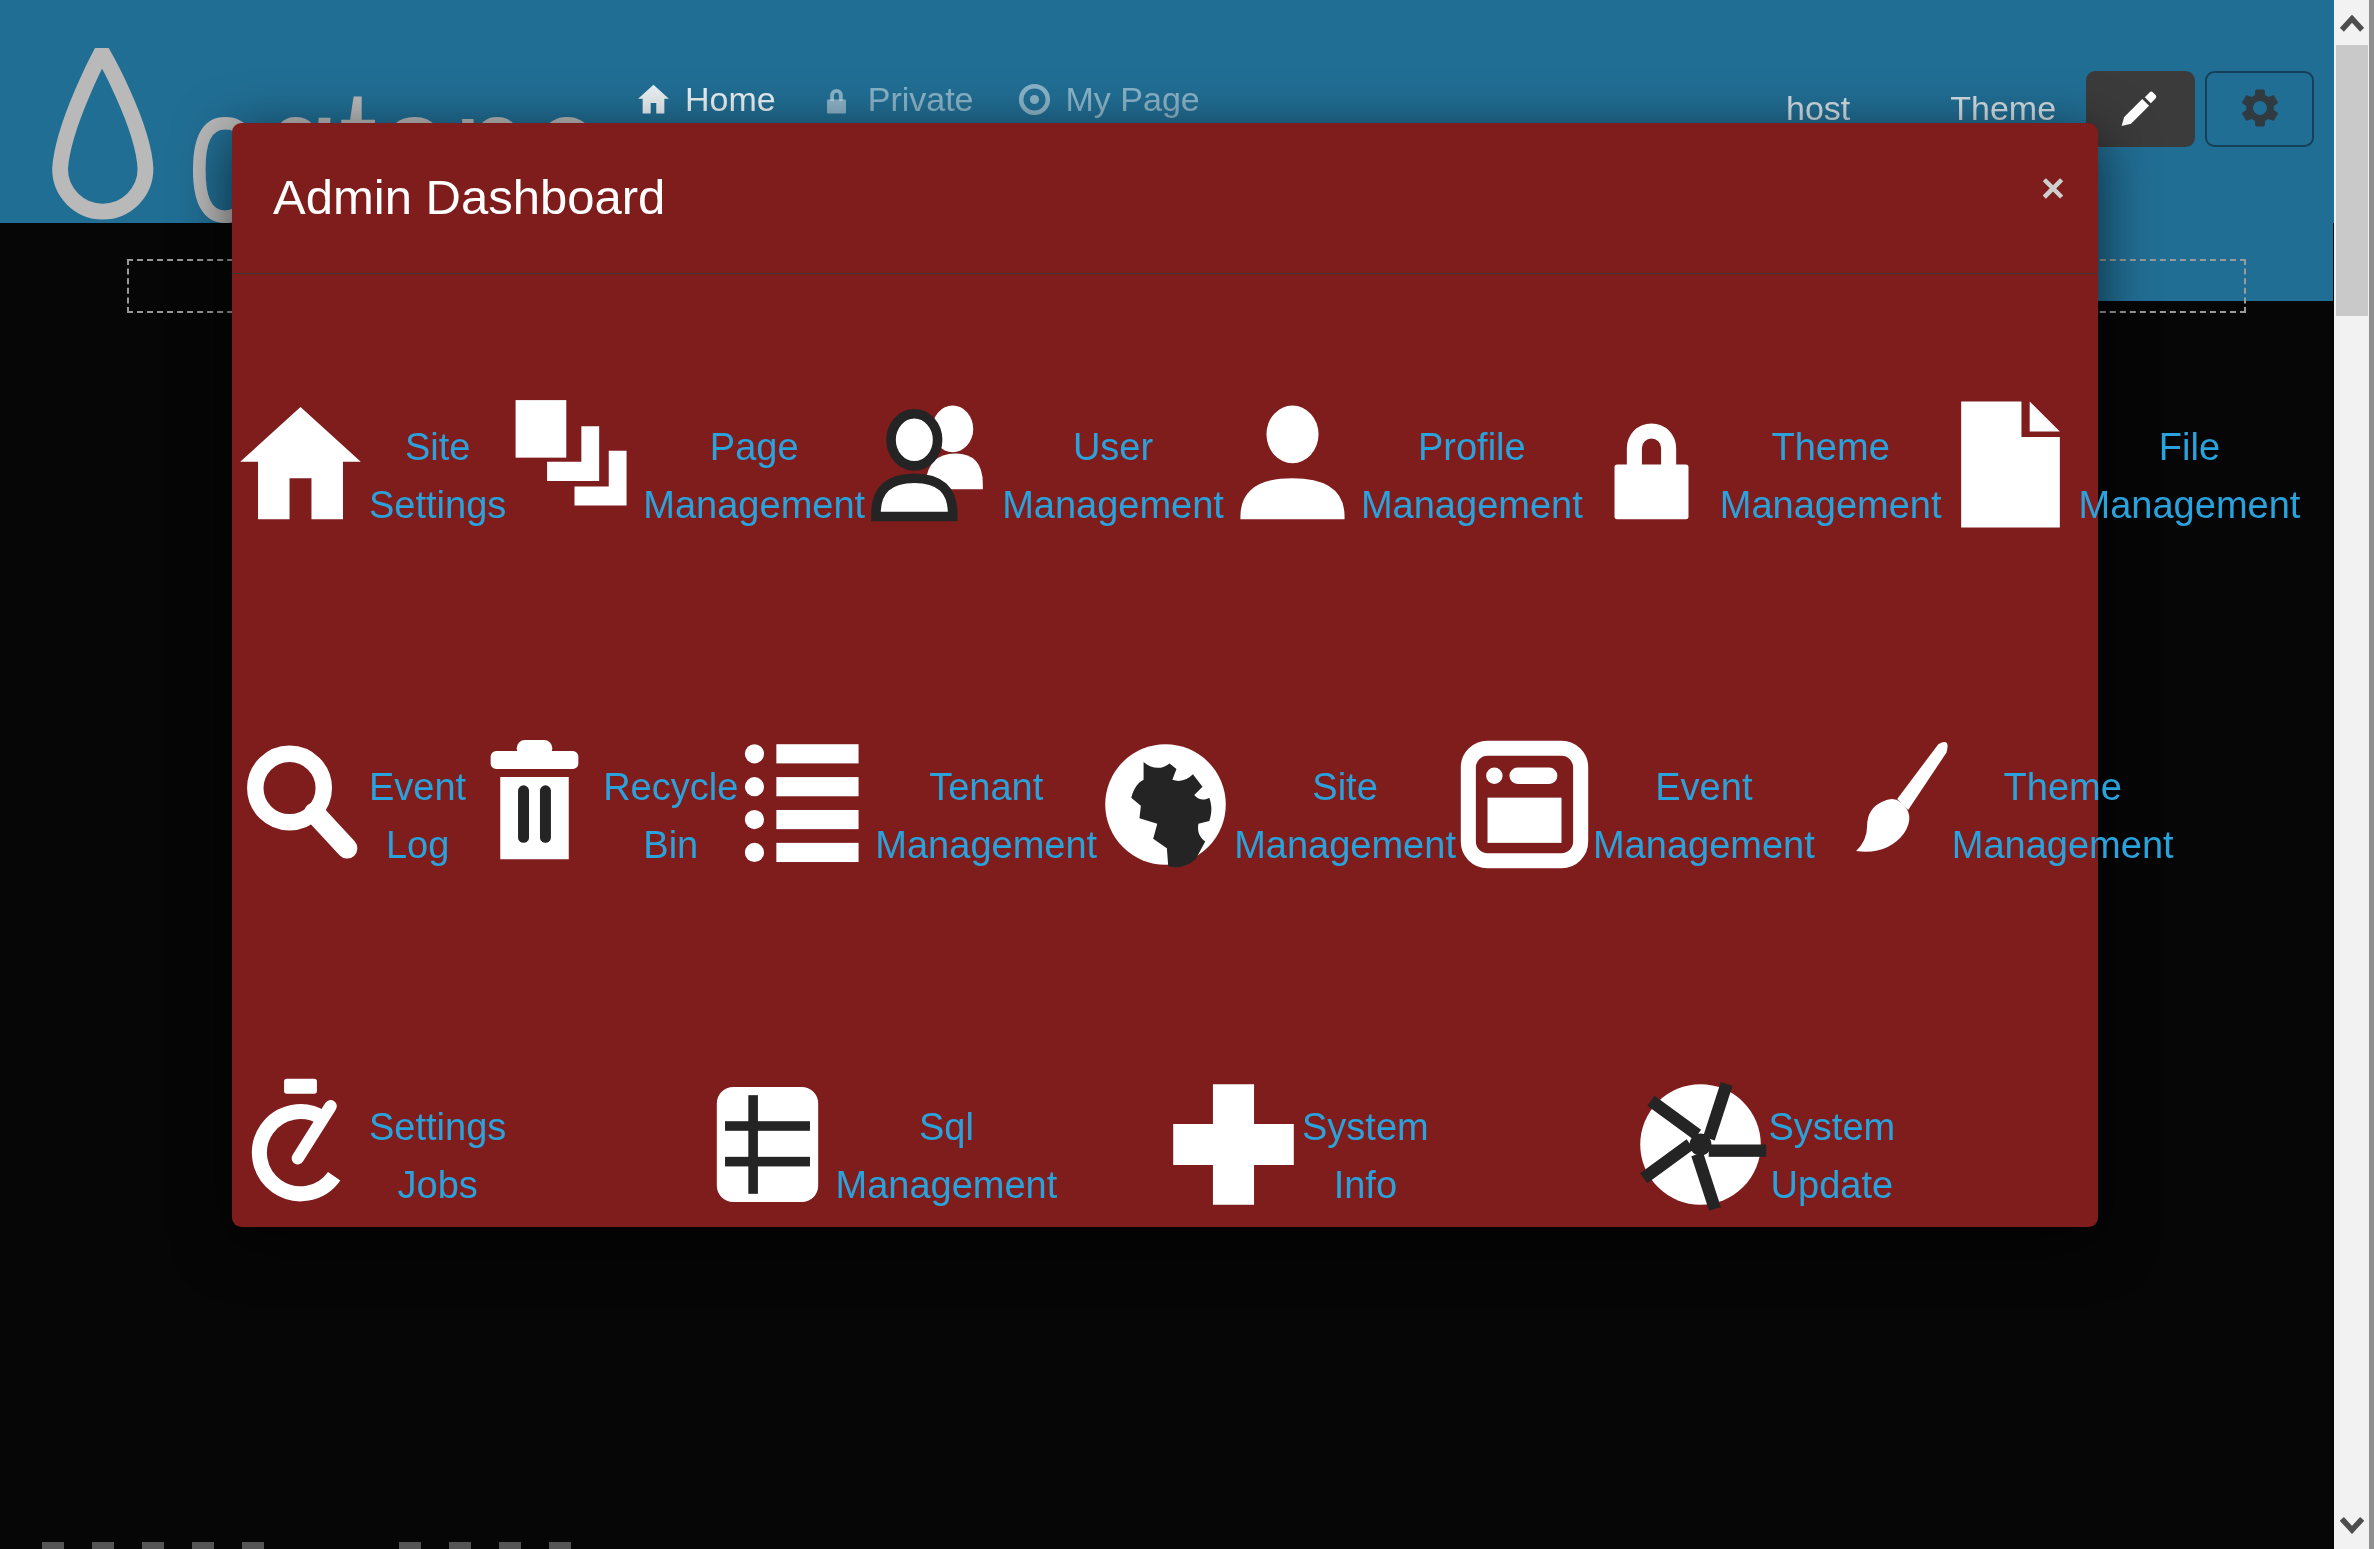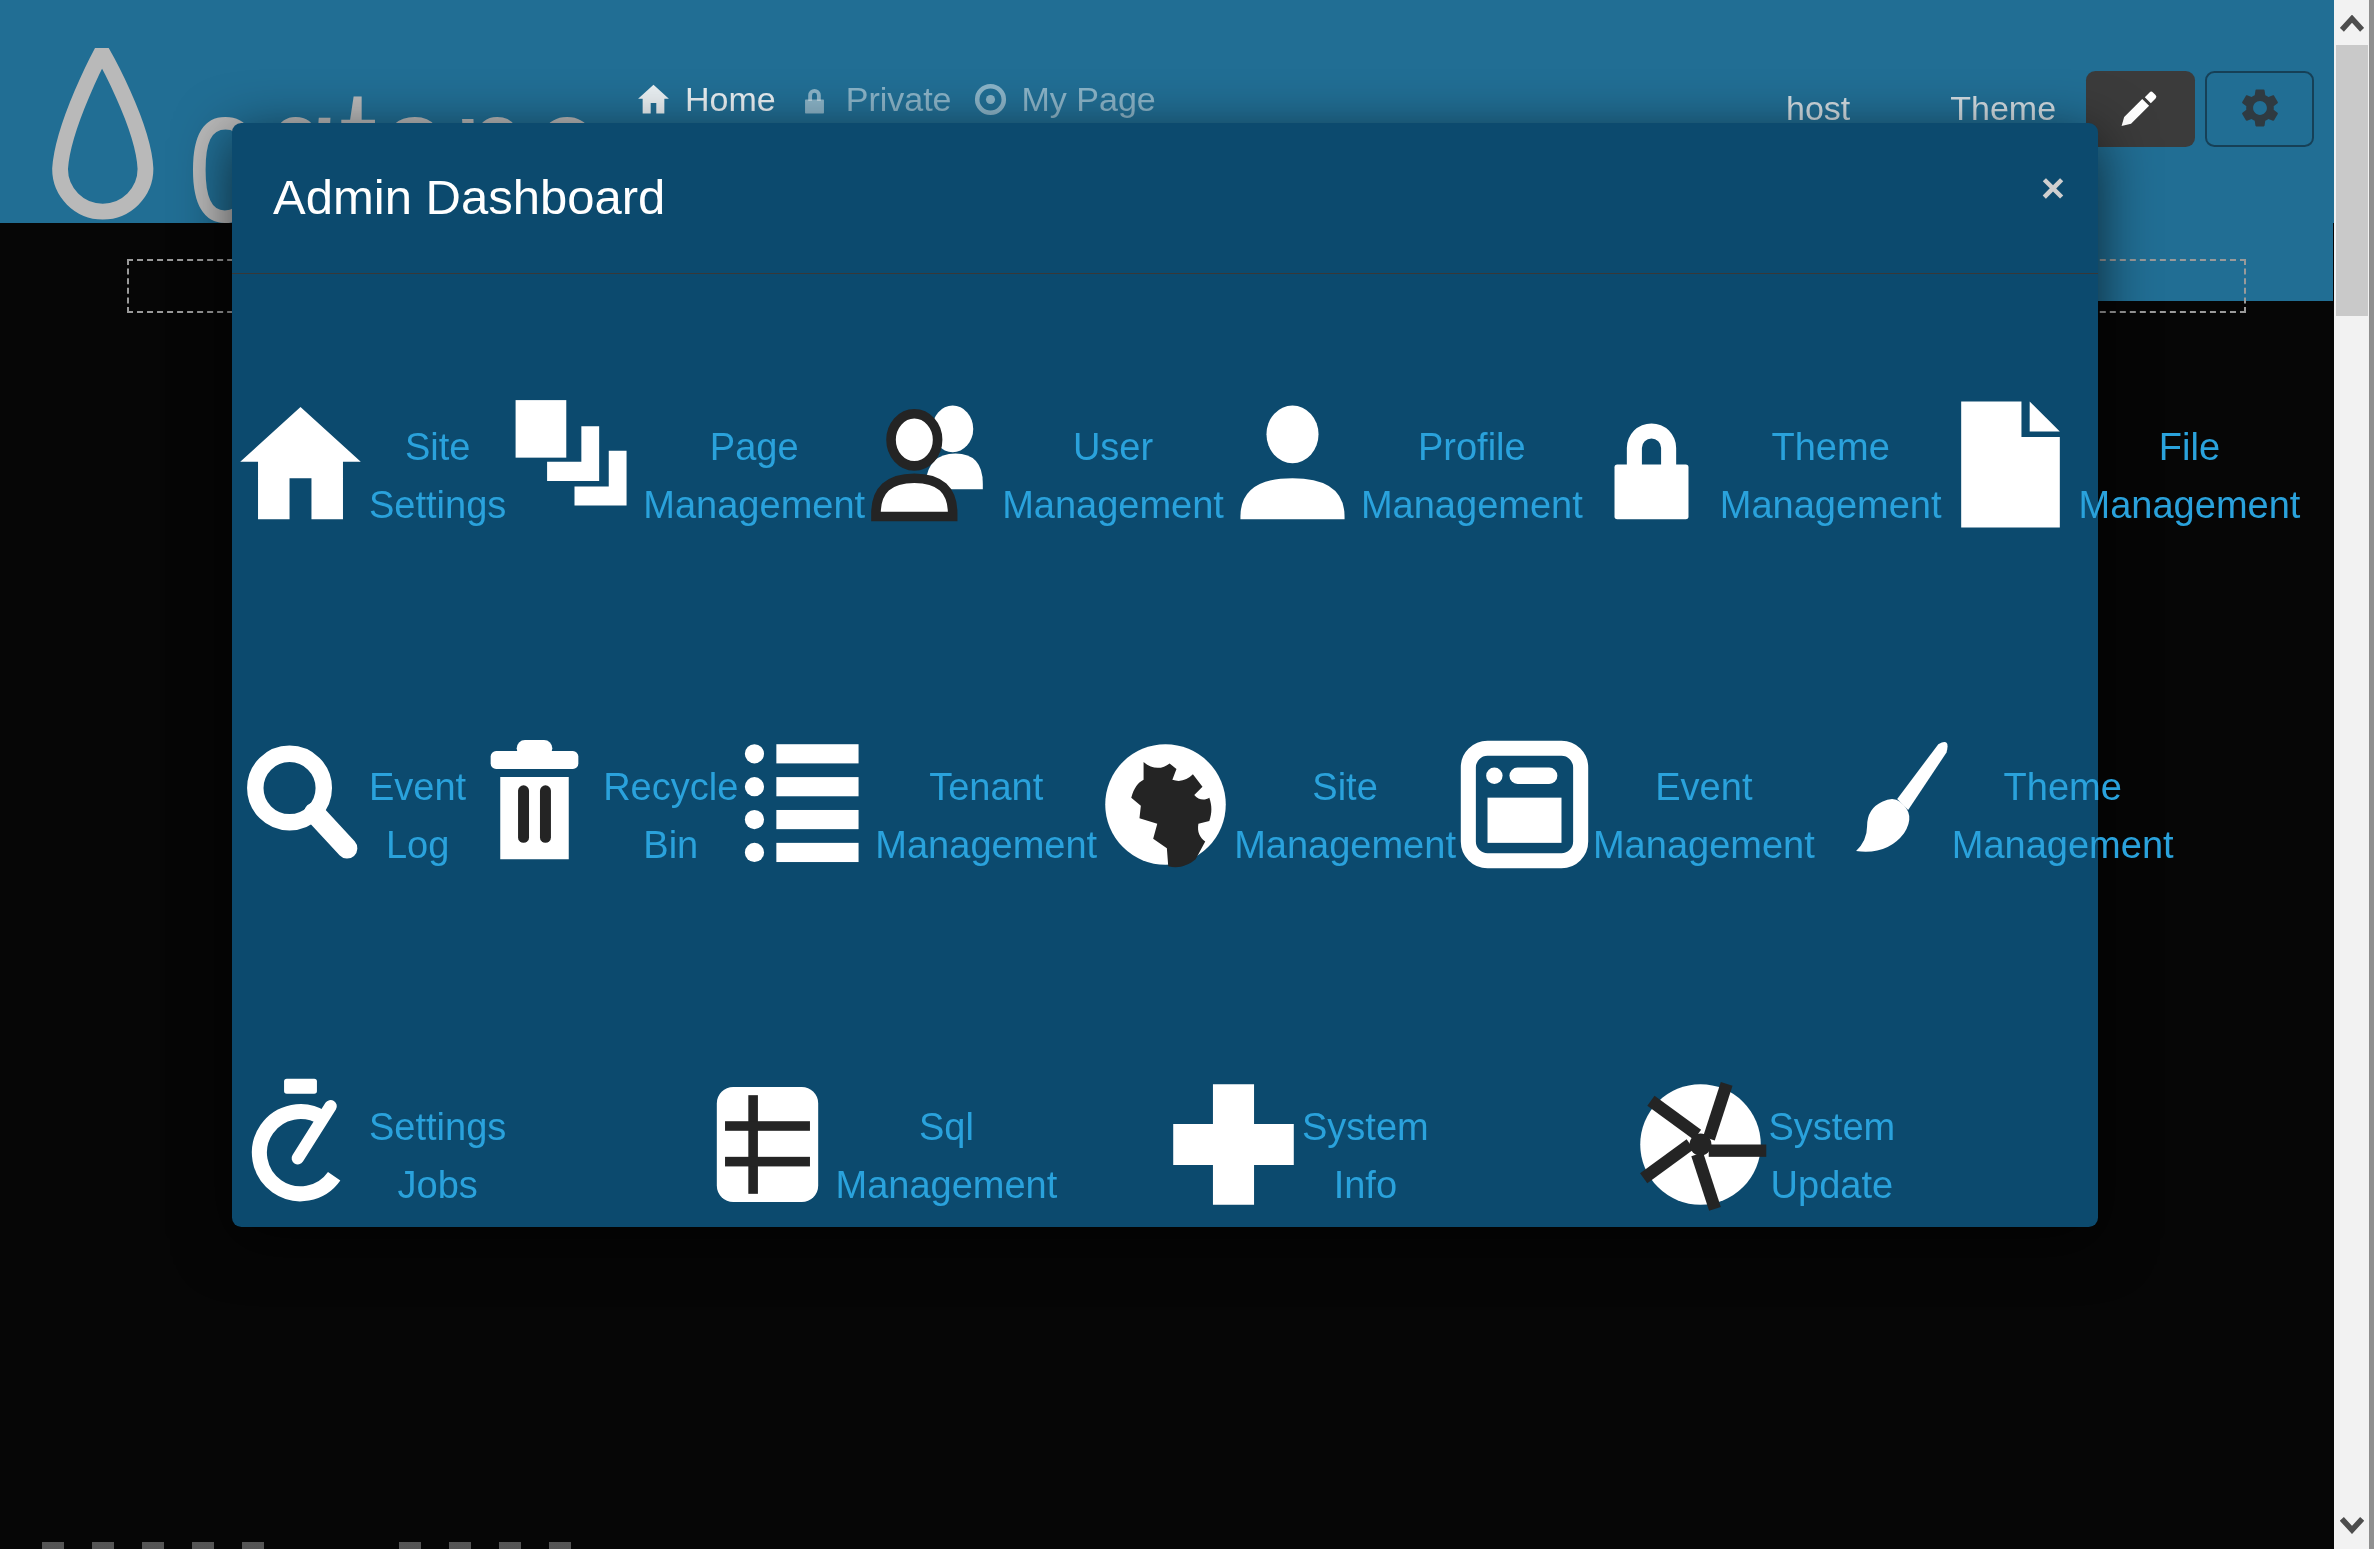--- a/index.html
+++ b/index.html
@@ -3,41 +3,41 @@
 <meta charset="utf-8">
 <style>
   html,body{margin:0;padding:0;background:#000;}
   .canvas{position:relative;width:2375px;height:1549px;overflow:hidden;background:#060606;
           font-family:"Liberation Sans","DejaVu Sans",sans-serif;}
 
   
   .header{position:absolute;left:0;top:0;width:2375px;height:223px;background:#216e94;overflow:hidden;z-index:1;}
   .header-extension{position:absolute;left:2096px;top:223px;width:237px;height:78px;background:#216e94;z-index:1;}
   .logo{position:absolute;left:48px;top:48px;width:557px;height:186px;}
-  .nav{position:absolute;left:636px;top:80px;display:flex;align-items:flex-end;gap:21px;z-index:2;}
+  .nav{position:absolute;left:636px;top:80px;display:flex;align-items:flex-end;gap:43px;z-index:2;}
   .nav-item{display:flex;align-items:center;gap:14px;font-size:34px;color:rgba(226,236,241,0.55);cursor:pointer;}
   .nav-item.active{color:#e9eff2;}
   .nav-item svg{display:block;}
   .user-links{position:absolute;left:1786px;top:89px;display:flex;gap:100px;z-index:2;text-align:right;}
   .user-link{font-size:34px;color:#d2dce1;cursor:pointer;}
   .hbtn{position:absolute;top:71px;width:109px;height:76px;border-radius:9.3px;display:flex;
         align-items:center;justify-content:center;cursor:pointer;z-index:2;box-sizing:border-box;}
   .hbtn.edit{left:2086px;background:#3b3b3b;}
   .hbtn.settings{left:2205px;background:transparent;border:2.8px solid rgba(15,28,36,0.55);}
 
   
   .pane-outline{position:absolute;left:127px;top:259px;width:2115px;height:50px;
                 border:2.8px dashed #9a9a9a;z-index:2;}
   .clipped-glyphs{position:absolute;top:1542px;height:7.4px;z-index:3;opacity:.75;
      background:repeating-linear-gradient(90deg,#6f6f6f 0 22px,transparent 22px 50px);}
   .cg1{left:42px;width:237px;}
   .cg2{left:399px;width:199px;}
 
   
-  .modal{position:absolute;left:232px;top:123px;width:1866px;height:1104px;background:#0c4a6e;
+  .modal{position:absolute;left:232px;top:123px;width:1866px;height:1104px;background:#7f1d1d;
          border-radius:9.3px;box-shadow:0 13px 56px rgba(0,0,0,.65);z-index:10;}
   .modal-header{position:relative;height:150px;border-bottom:1.9px solid #383838;}
   .modal-title{position:absolute;left:41px;top:0;line-height:148px;font-size:49px;color:#ffffff;font-weight:400;}
   .modal-close{position:absolute;right:33px;top:45px;font-size:41px;color:#cfcfcf;cursor:pointer;
                font-weight:bold;line-height:1;}
   .modal-body{position:relative;}
   .tile-row{display:flex;height:299px;padding-top:41px;box-sizing:content-box;}
   .tile{flex:1;display:flex;flex-direction:row;align-items:center;cursor:pointer;}
   .tile-icon{height:156px;display:flex;align-items:center;justify-content:center;}
   .tile-label{margin-top:22px;text-align:center;}

